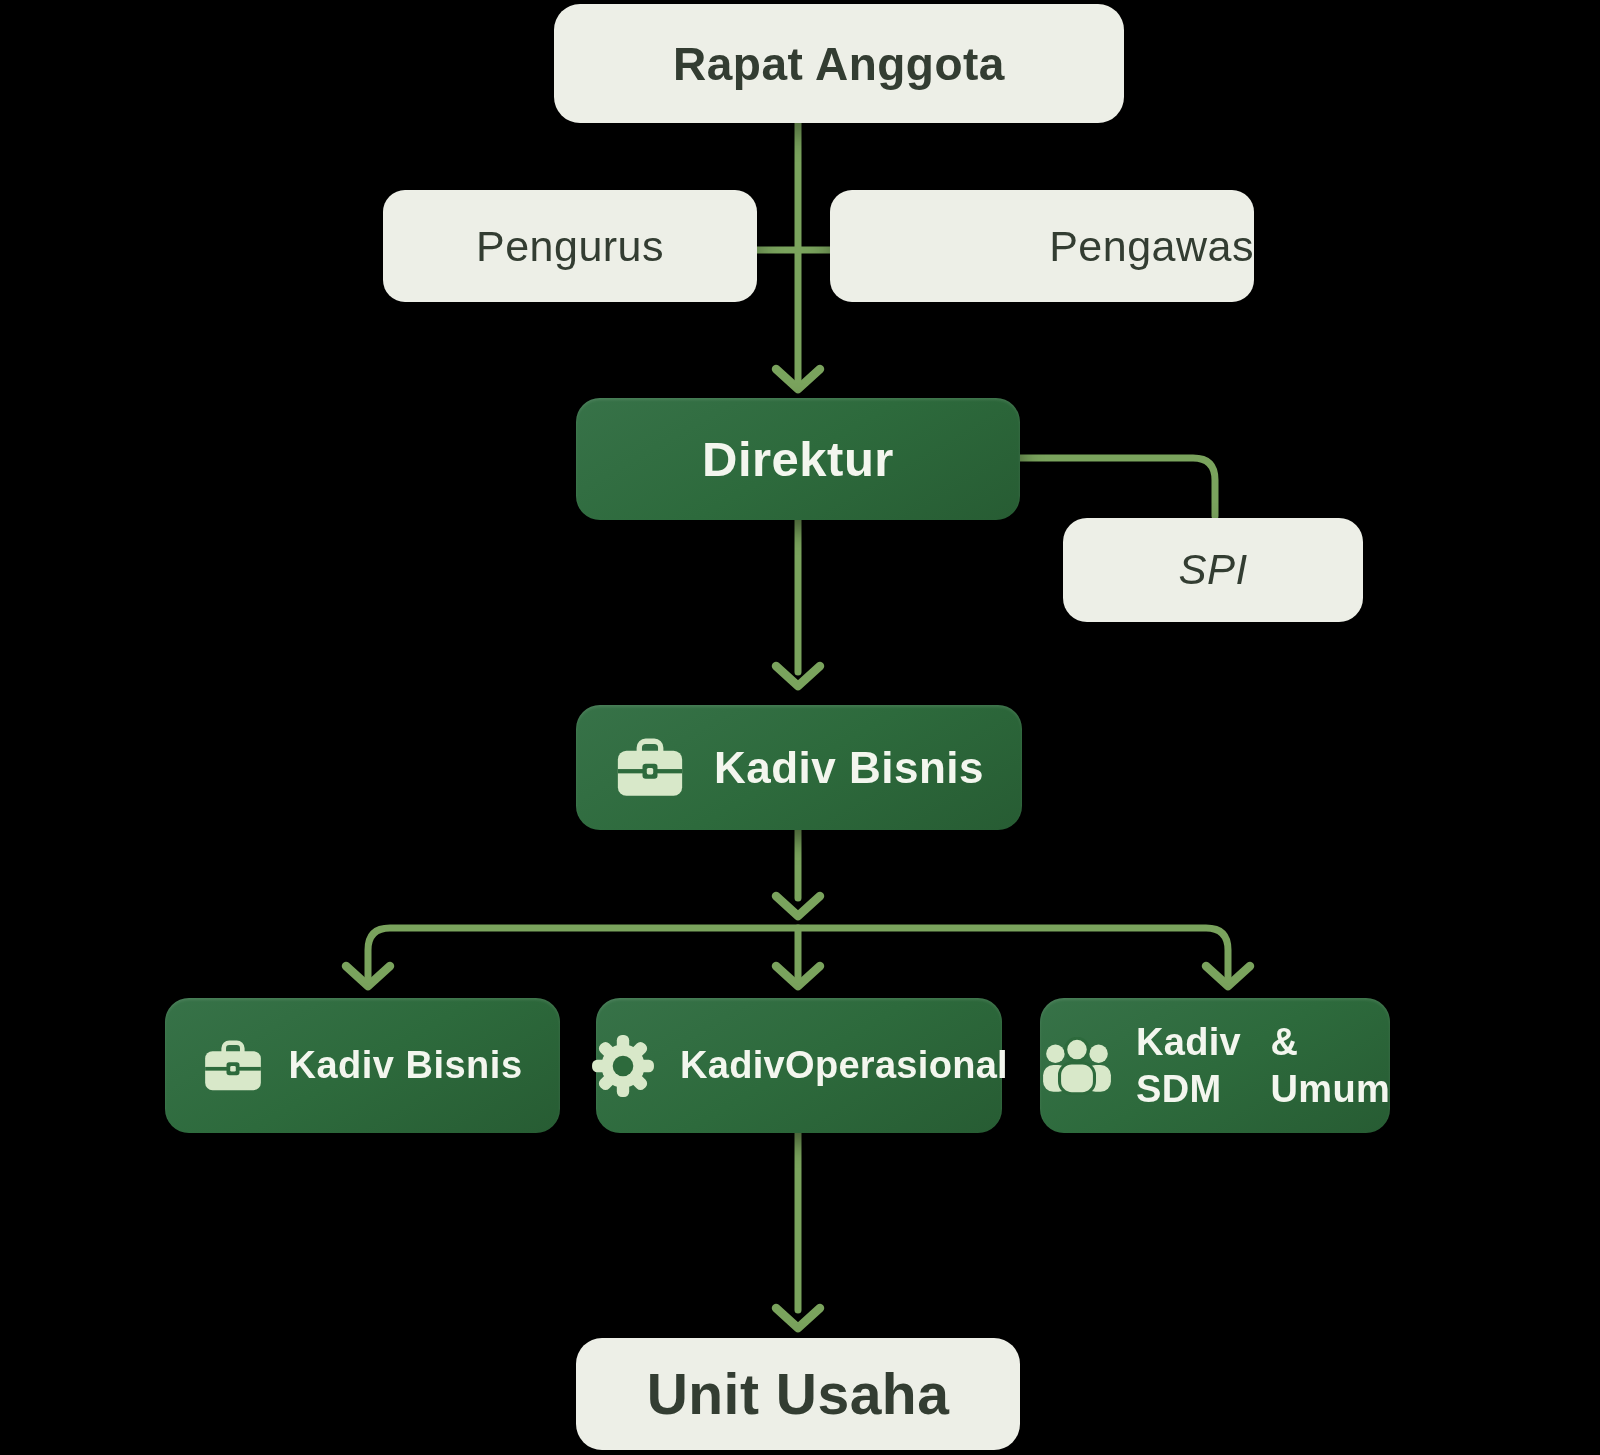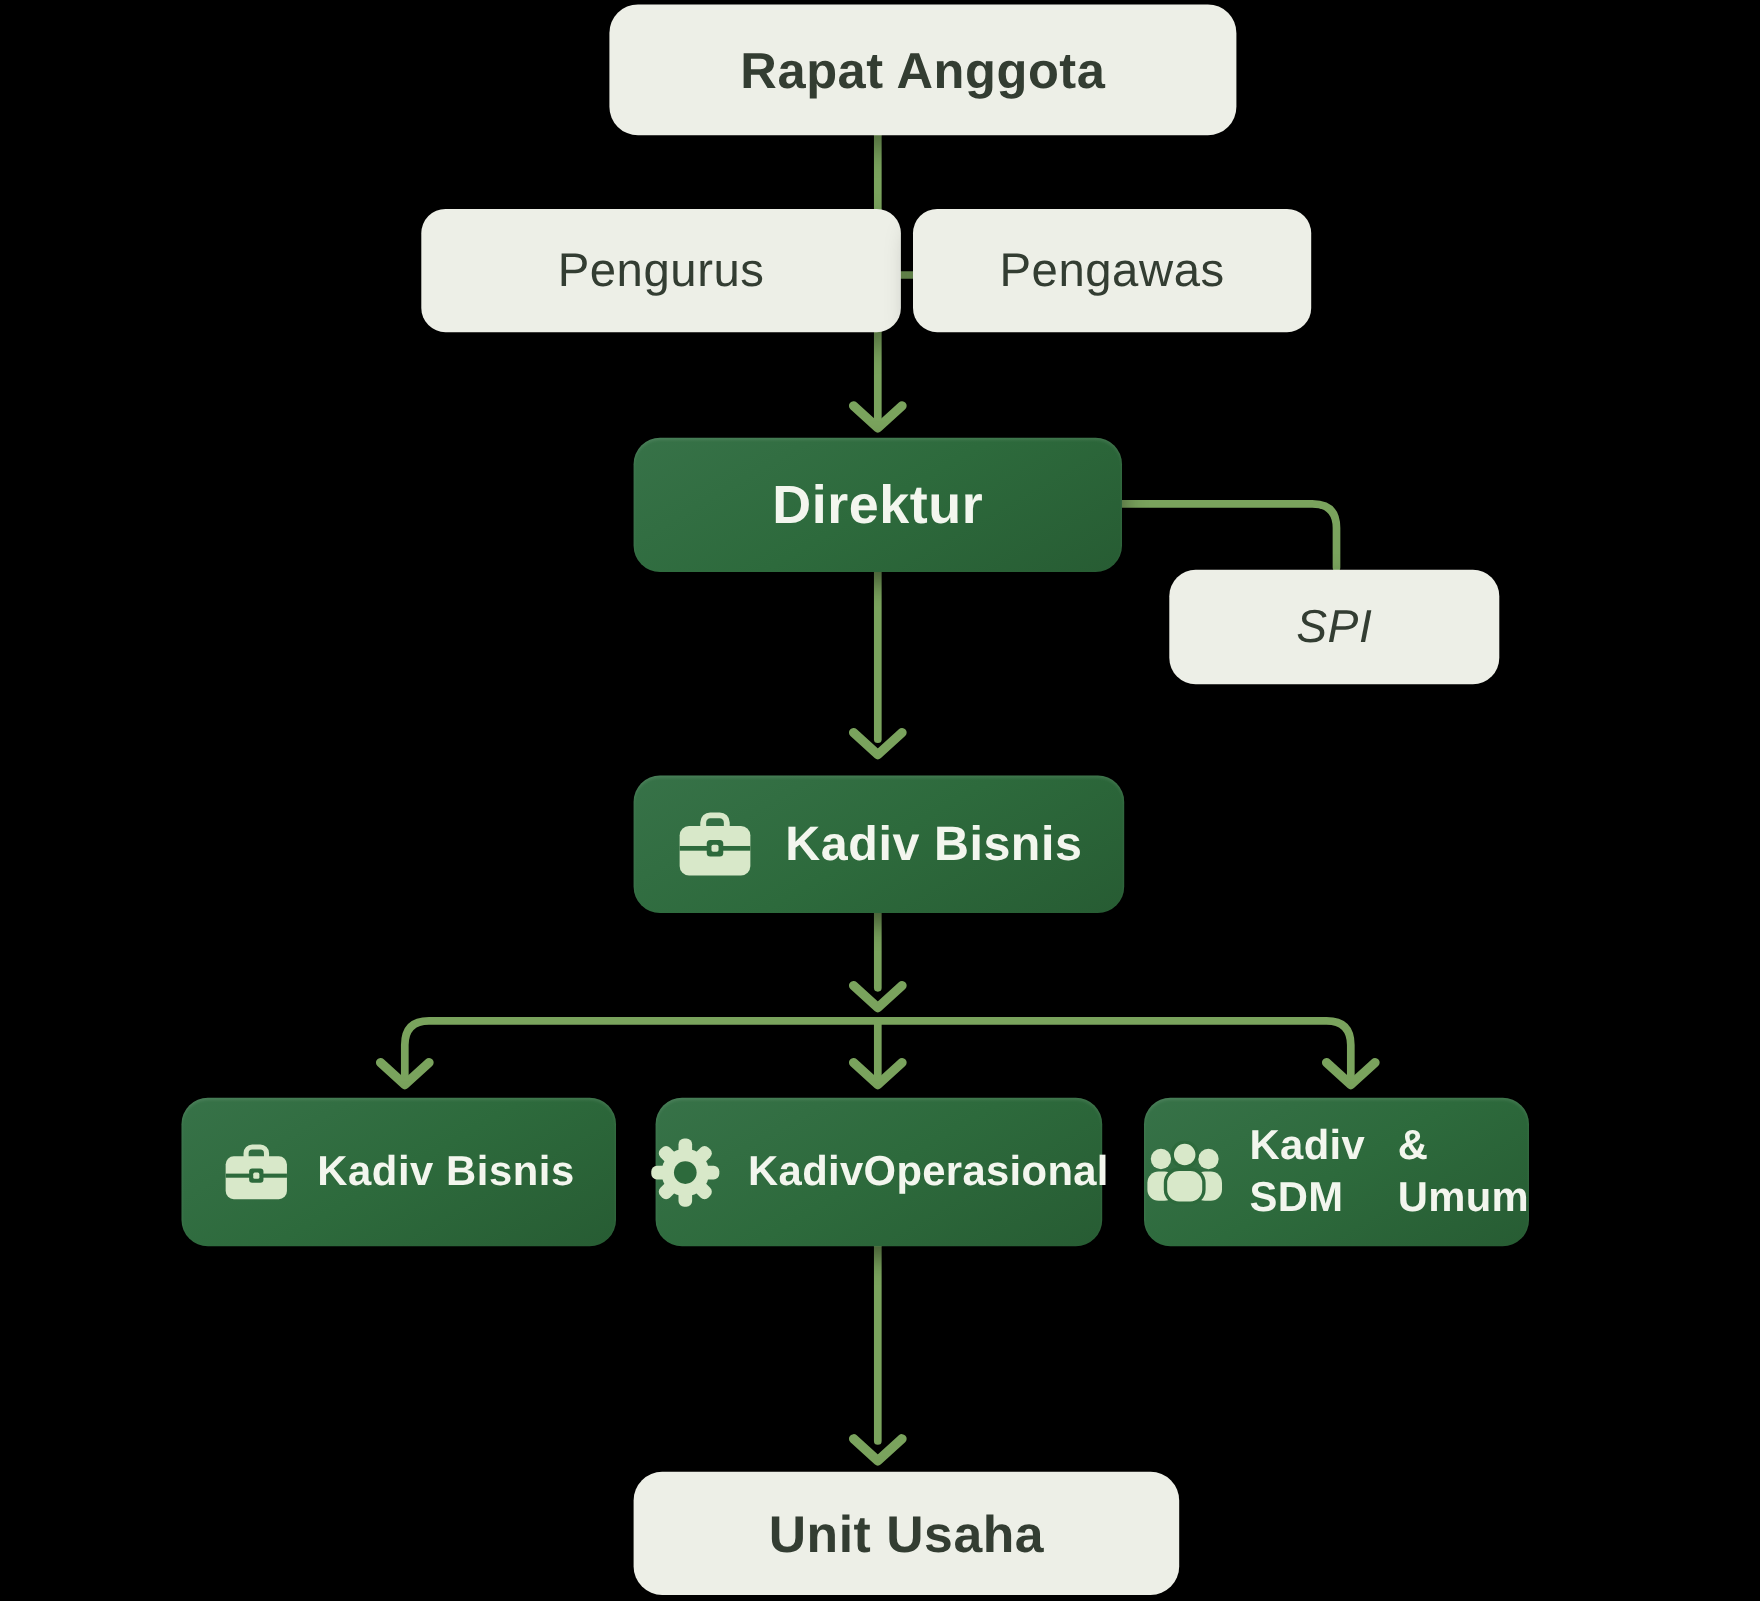--- a/index.html
+++ b/index.html
@@ -37,29 +37,29 @@
     color:var(--box-green-text,#f3f6ee);
     box-shadow:inset 0 2px 3px rgba(255,255,255,.10), 0 10px 22px rgba(0,0,0,.45);
   }
   .label{white-space:nowrap;letter-spacing:.5px;}
   .label-multiline{display:flex;line-height:1.22;letter-spacing:.3px;}
   .icon{display:flex;align-items:center;justify-content:center;color:var(--icon-color,#d8e8c9);}
   .icon svg{display:block;}
 
   
   #n-rapat      {left:513px; top:4px;    width:570px; height:119px; border-radius:26px; font-size:46px; font-weight:700;margin-left:41px;}
-  #n-pengurus   {left:383px; top:190px;  width:436px; height:112px; border-radius:22px; font-size:43px; font-weight:400;}
-  #n-pengawas   {left:830px; top:190px;  width:362px; height:112px; border-radius:22px; font-size:43px; font-weight:400;}
+  #n-pengurus   {left:383px; top:190px;  width:374px; height:112px; border-radius:22px; font-size:43px; font-weight:400;}
+  #n-pengawas   {left:830px; top:190px;  width:424px; height:112px; border-radius:22px; font-size:43px; font-weight:400;justify-content:flex-end;}
   #n-direktur   {left:576px; top:398px;  width:444px; height:122px; border-radius:24px; font-size:49px; font-weight:700;}
   #n-spi        {left:1063px;top:518px;  width:300px; height:104px; border-radius:24px; font-size:42px; font-weight:400;font-style:italic;}
   #n-kadiv-l4   {left:576px; top:705px;  width:446px; height:125px; border-radius:24px; font-size:44px; font-weight:700;}
   #n-kadiv-b2   {left:165px; top:998px;  width:395px; height:135px; border-radius:24px; font-size:38px; font-weight:700; gap:24px;}
   #n-kadiv-op   {left:596px; top:998px;  width:406px; height:135px; border-radius:24px; font-size:38px; font-weight:700; gap:24px;}
   #n-kadiv-sdm  {left:1040px;top:998px;  width:350px; height:135px; border-radius:24px; font-size:38px; font-weight:700; gap:22px;}
-  #n-unit       {left:576px; top:1338px; width:496px; height:112px; border-radius:26px; font-size:47px; font-weight:700;}
+  #n-unit       {left:576px; top:1338px; width:444px; height:112px; border-radius:26px; font-size:57px; font-weight:700;}
 </style>
 </head>
 <body>
 
 <div class="stage">
 
   <svg class="connectors" width="1600" height="1455" viewBox="0 0 1600 1455">
     <g>
       <path d="M798 123 V381"></path>
       <path class="head" d="M776 369 L798 389 L820 369"></path>

